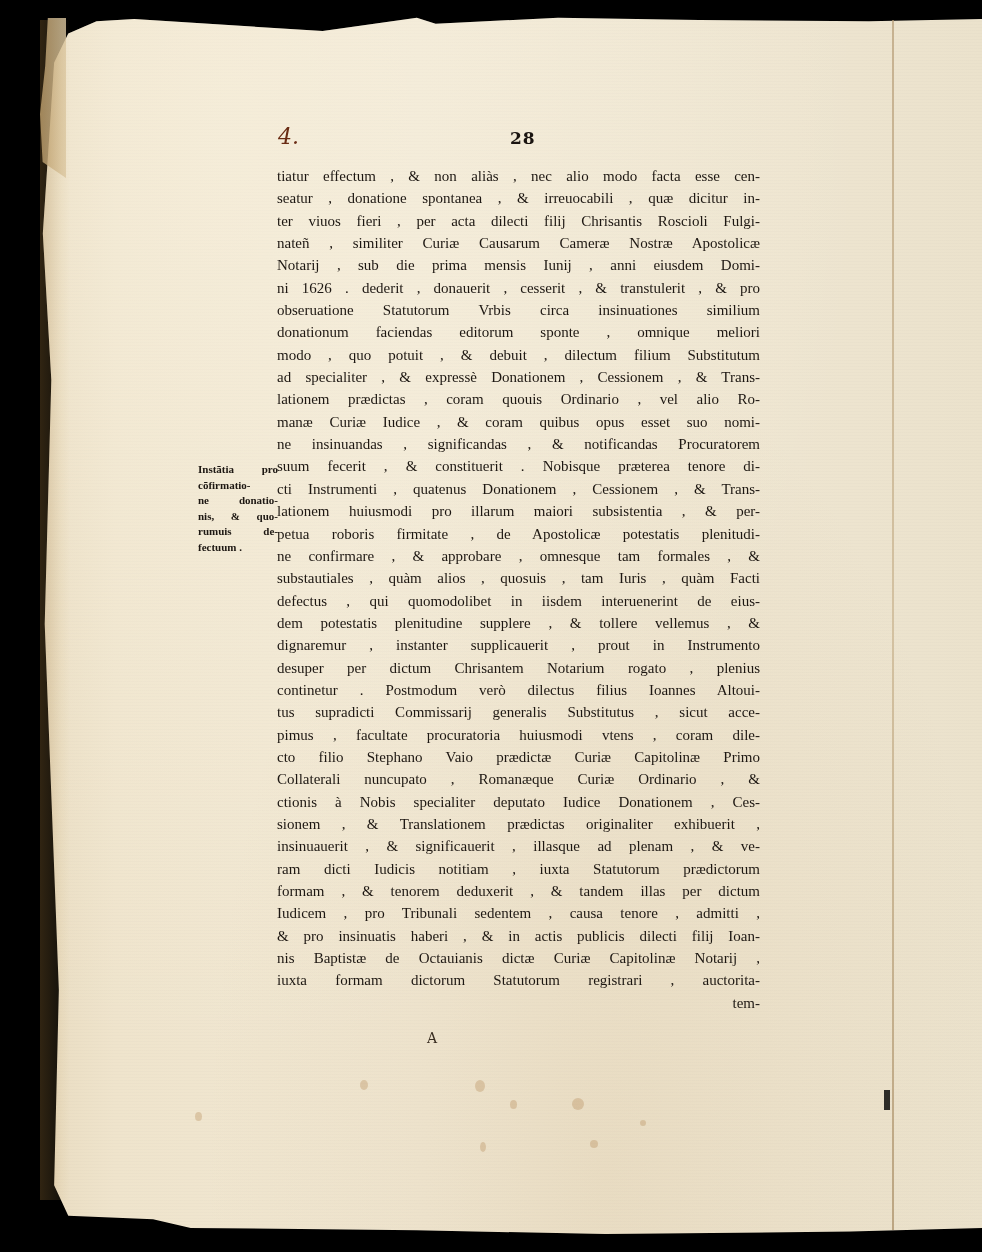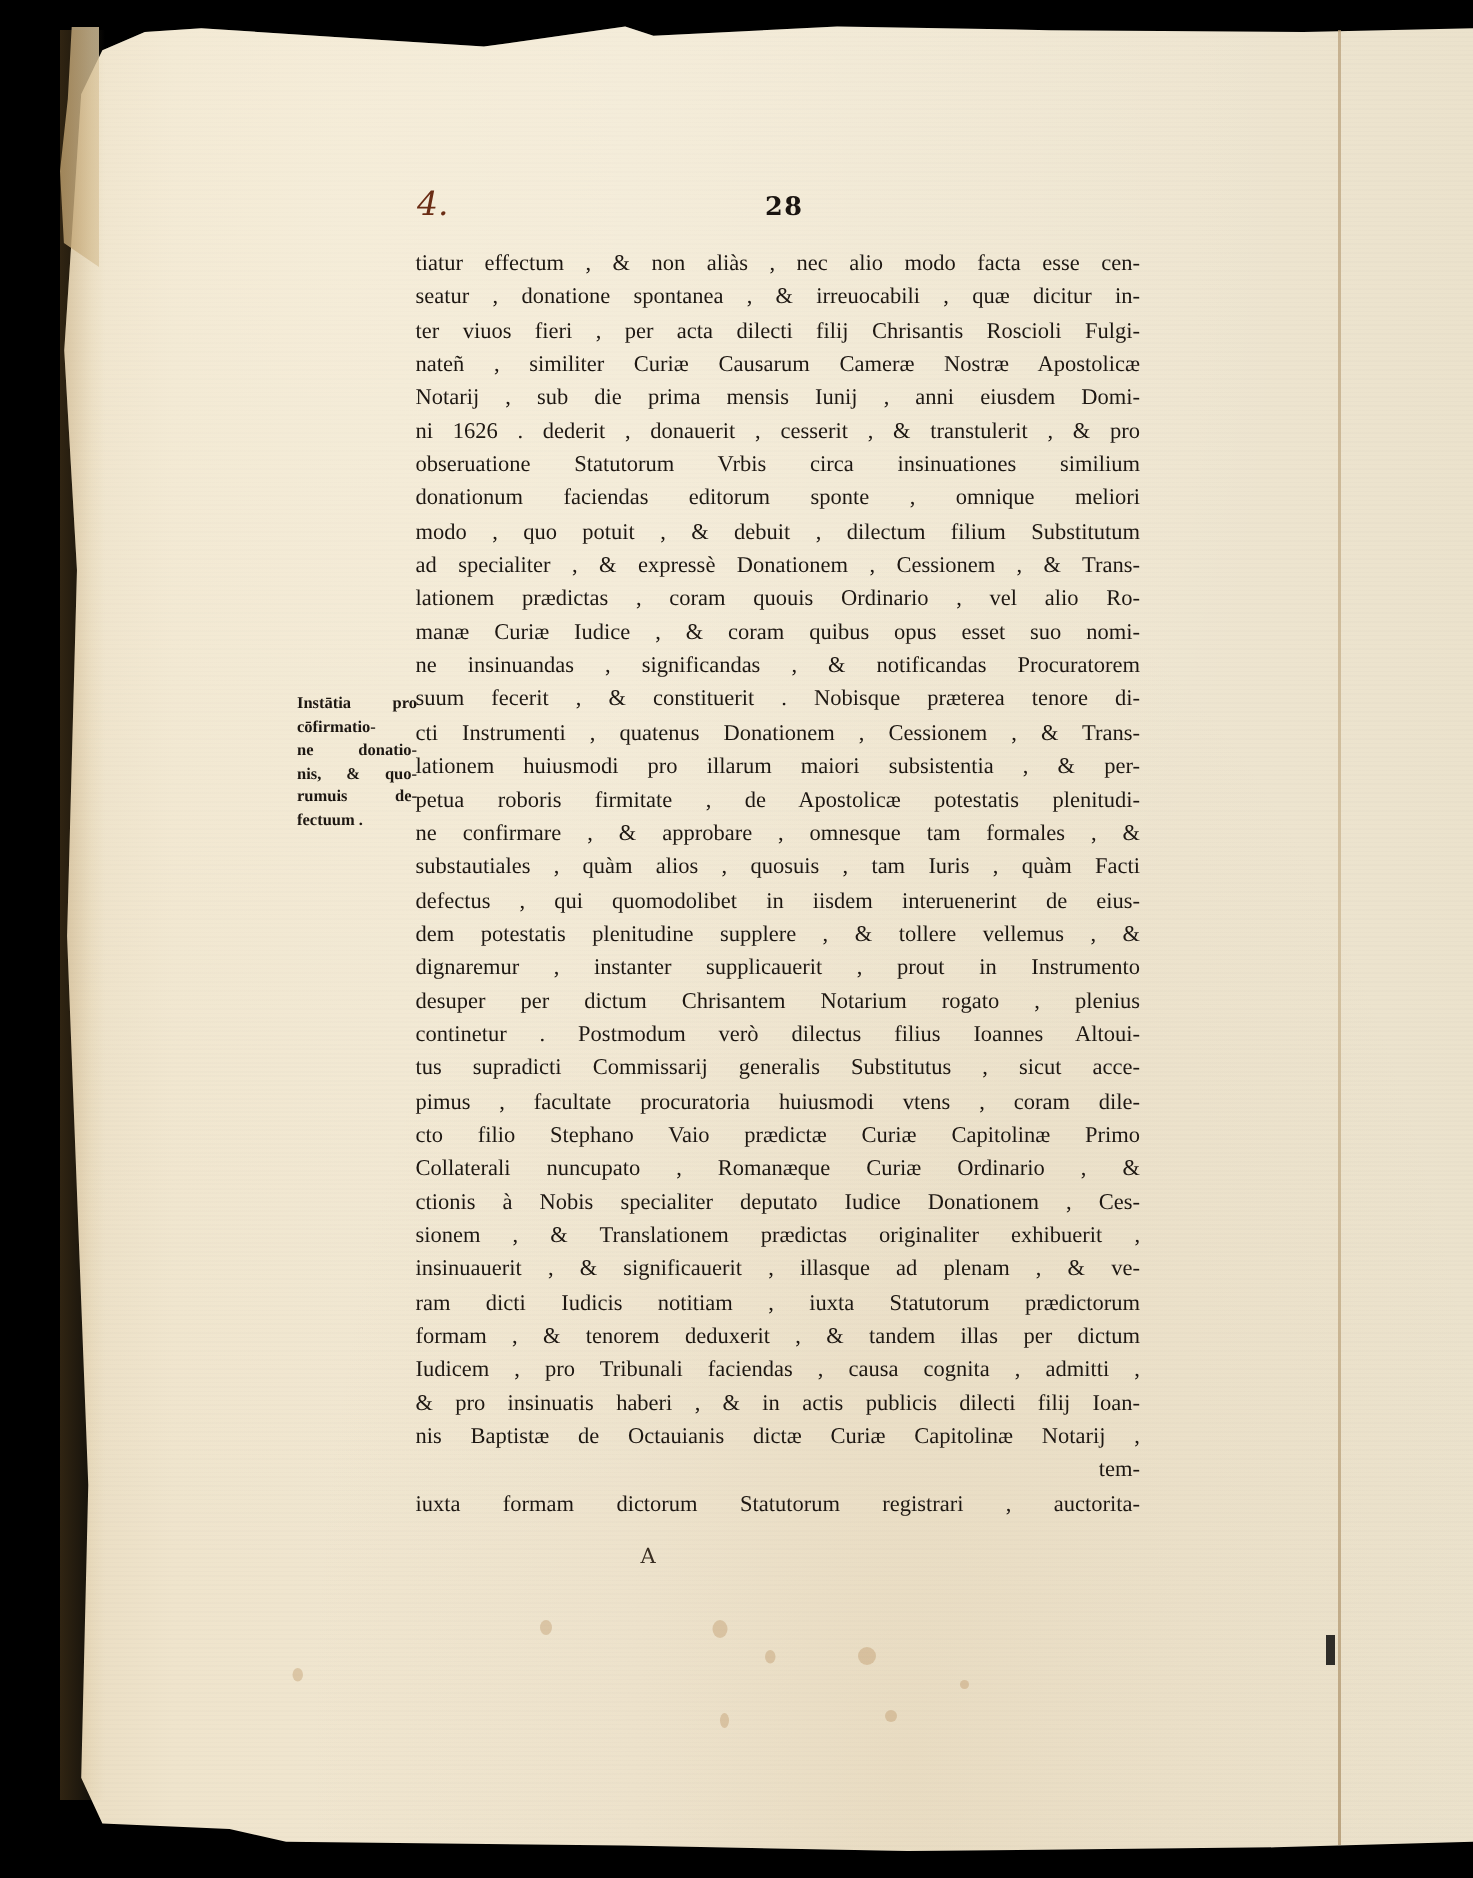--- a/index.html
+++ b/index.html
@@ -112,25 +112,25 @@
   <span class="line">continetur . Postmodum verò dilectus filius Ioannes Altoui-</span>
   <span class="line">tus supradicti Commissarij generalis Substitutus , sicut acce-</span>
   <span class="line">pimus , facultate procuratoria huiusmodi vtens , coram dile-</span>
   <span class="line">cto filio Stephano Vaio prædictæ Curiæ Capitolinæ Primo</span>
   <span class="line">Collaterali nuncupato , Romanæque Curiæ Ordinario , &amp;</span>
   <span class="line">ctionis à Nobis specialiter deputato Iudice Donationem , Ces-</span>
   <span class="line">sionem , &amp; Translationem prædictas originaliter exhibuerit ,</span>
   <span class="line">insinuauerit , &amp; significauerit , illasque ad plenam , &amp; ve-</span>
   <span class="line">ram dicti Iudicis notitiam , iuxta Statutorum prædictorum</span>
   <span class="line">formam , &amp; tenorem deduxerit , &amp; tandem illas per dictum</span>
-  <span class="line">Iudicem , pro Tribunali faciendas , causa cognita , admitti ,</span>
+  <span class="line">Iudicem , pro Tribunali sedentem , causa tenore , admitti ,</span>
   <span class="line">&amp; pro insinuatis haberi , &amp; in actis publicis dilecti filij Ioan-</span>
   <span class="line">nis Baptistæ de Octauianis dictæ Curiæ Capitolinæ Notarij ,</span>
+  <span class="line">iuxta formam dictorum Statutorum registrari , auctorita-</span>
   <span class="line last">tem-</span>
-  <span class="line">iuxta formam dictorum Statutorum registrari , auctorita-</span>
 </div>
 
 <div class="catchword-mark">A</div>
 
 <div class="margin-note">
   <span class="mline">Instātia pro</span>
   <span class="mline">cōfirmatio-</span>
   <span class="mline">ne donatio-</span>
   <span class="mline">nis, &amp; quo-</span>
   <span class="mline">rumuis de-</span>

